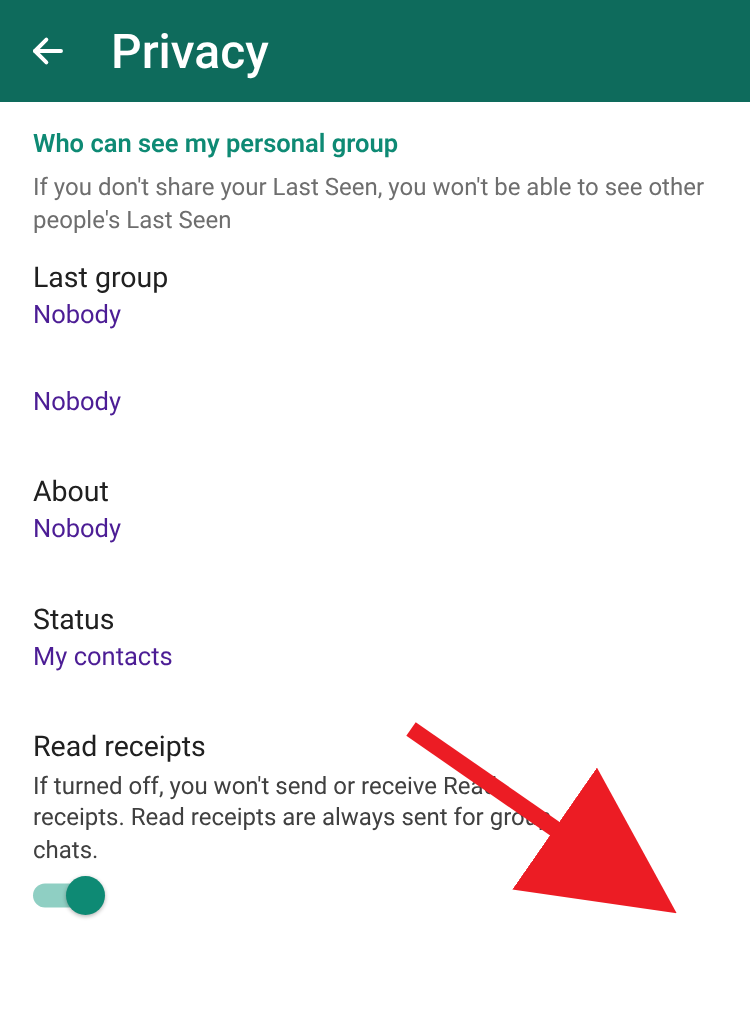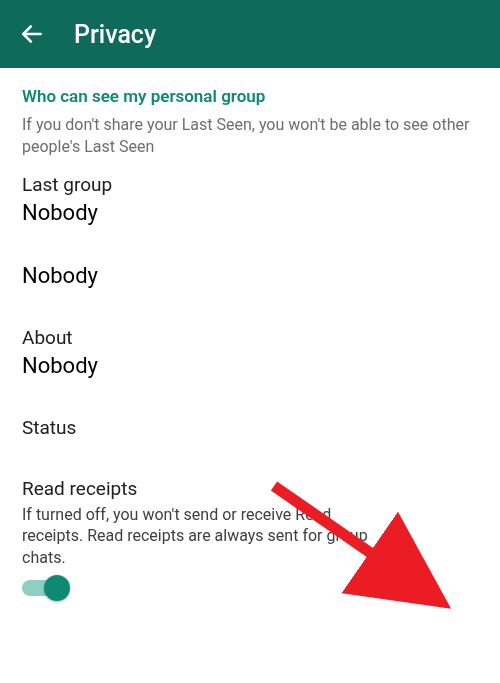--- a/index.html
+++ b/index.html
@@ -23,21 +23,21 @@
       width: 40px;
       height: 40px;
       display: flex;
       align-items: center;
       justify-content: center;
       cursor: pointer;
       border-radius: 50%;
     }
     .back-btn svg { width: 26px; height: 26px; }
     .header-title {
-      font-size: 25px;
+      font-size: 32px;
       font-weight: 500;
       margin-left: 22px;
     }
     .content { padding: 18px 22px 0 22px; }
     .section-header {
       color: #0e8a74;
       font-size: 17px;
       font-weight: 600;
       margin-bottom: 8px;
     }
@@ -48,22 +48,22 @@
       margin-bottom: 14px;
     }
     .setting-item { margin-bottom: 38px; }
     .setting-title {
       color: #202020;
       font-size: 19px;
       font-weight: 400;
       margin-bottom: 4px;
     }
     .setting-value {
-      color: #000000;
-      font-size: 22px;
+      color: #4c1d95;
+      font-size: 17px;
     }
     .setting-desc {
       color: #404040;
       font-size: 16px;
       line-height: 1.35;
       margin-top: 4px;
       max-width: 360px;
     }
     .toggle-row {
       display: flex;
@@ -134,20 +134,21 @@
     <div class="setting-value">Nobody</div>
   </div>
 
   <div class="setting-item">
     <div class="setting-title">About</div>
     <div class="setting-value">Nobody</div>
   </div>
 
   <div class="setting-item">
     <div class="setting-title">Status</div>
+    <div class="setting-value">My contacts</div>
   </div>
 
   <div class="setting-item toggle-row">
     <div class="left">
       <div class="setting-title">Read receipts</div>
       <div class="setting-desc">If turned off, you won't send or receive Read receipts. Read receipts are always sent for group chats.</div>
     </div>
     <div class="switch">
       <div class="switch-track"></div>
       <div class="switch-thumb"></div>

